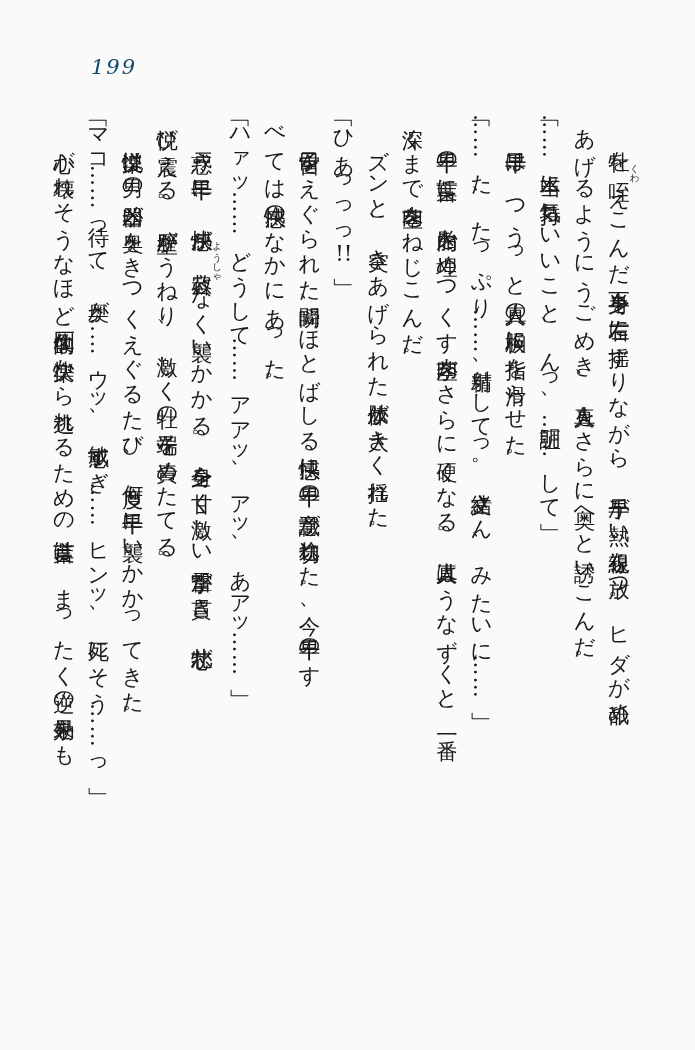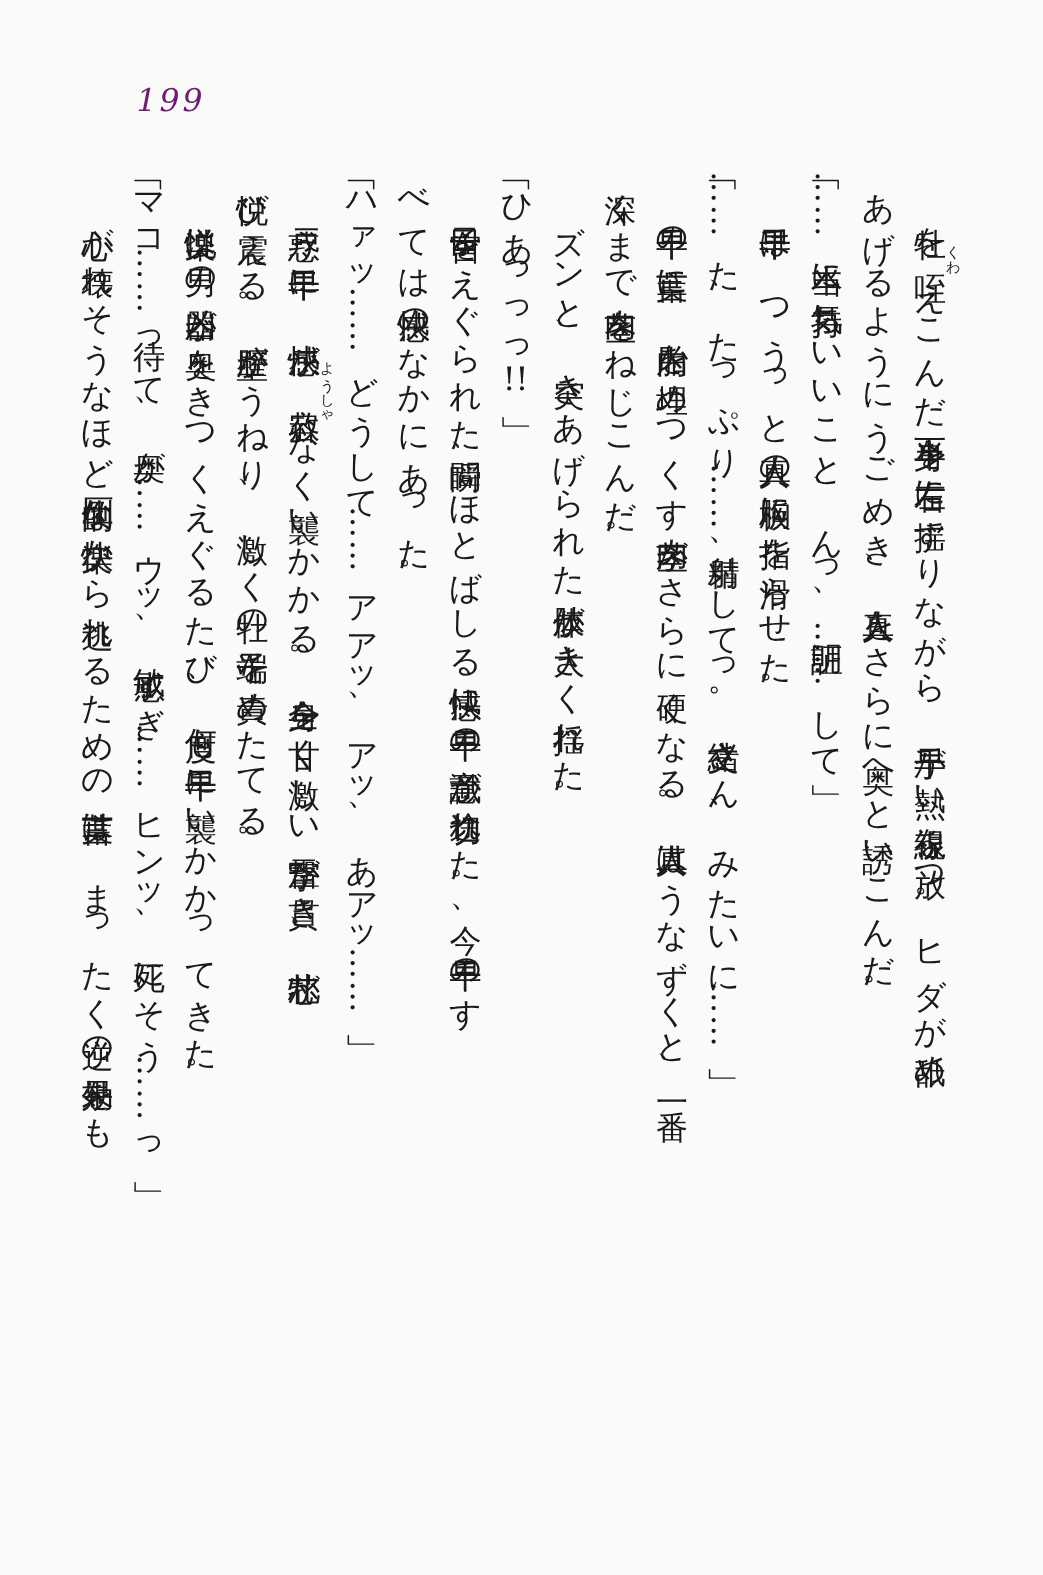--- a/index.html
+++ b/index.html
@@ -15,21 +15,21 @@
     color: #1a1a1a;
     font-family: "DejaVu Serif", "Liberation Serif", serif;
   }
   .page-number {
     position: absolute;
     left: 91px;
     top: 55px;
     font-size: 21px;
     font-style: italic;
     letter-spacing: 2px;
-    color: #701a75;
+    color: #0c4a6e;
   }
   .text-block {
     position: absolute;
     top: 113px;
     right: 55px;
     height: 856px;
     writing-mode: vertical-rl;
     text-orientation: mixed;
     font-size: 21.4px;
     letter-spacing: 1px;

